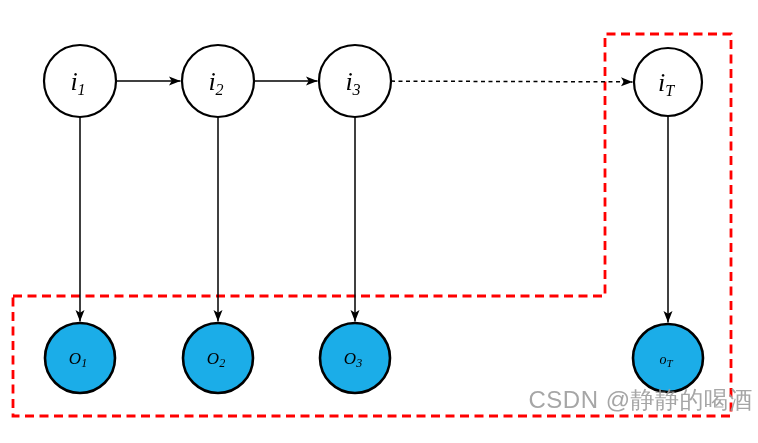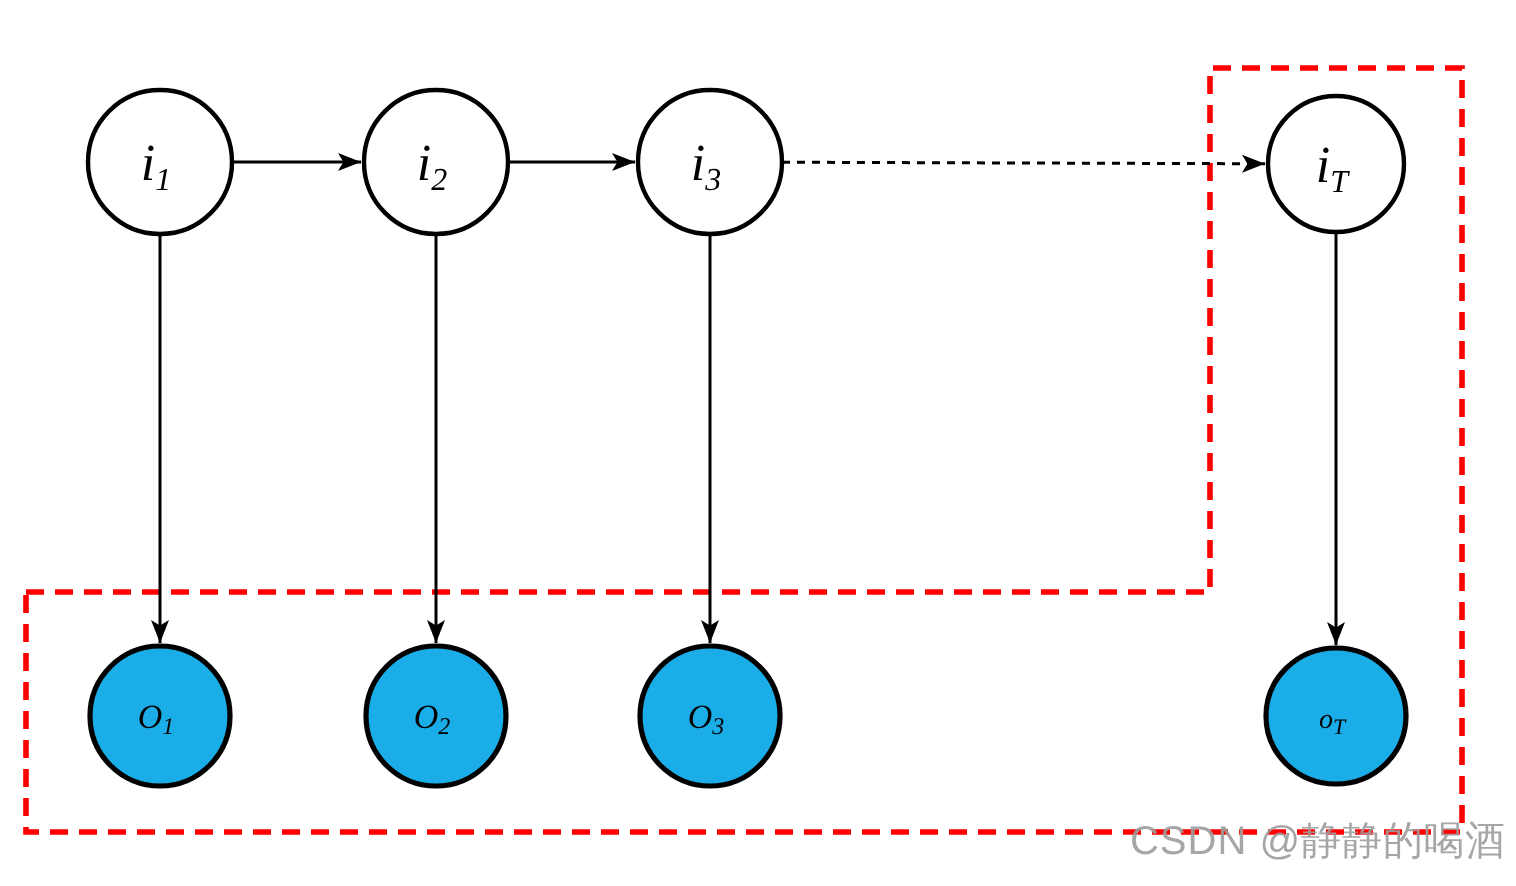--- a/index.html
+++ b/index.html
@@ -19,22 +19,22 @@
   }
   svg { display: block; }
   .node-label {
     font-family: "Liberation Serif", "DejaVu Serif", serif;
     font-style: italic;
     fill: #000000;
   }
   .watermark {
     position: absolute;
     right: 3px;
-    top: 409px;
-    font-size: 20px;
+    top: 388px;
+    font-size: 24px;
     line-height: 24px;
     color: #9d9d9d;
     opacity: 0.9;
     letter-spacing: 0.5px;
     white-space: nowrap;
     font-family: "Liberation Sans", "DejaVu Sans", sans-serif;
     pointer-events: none;
   }
 </style>
 </head>

